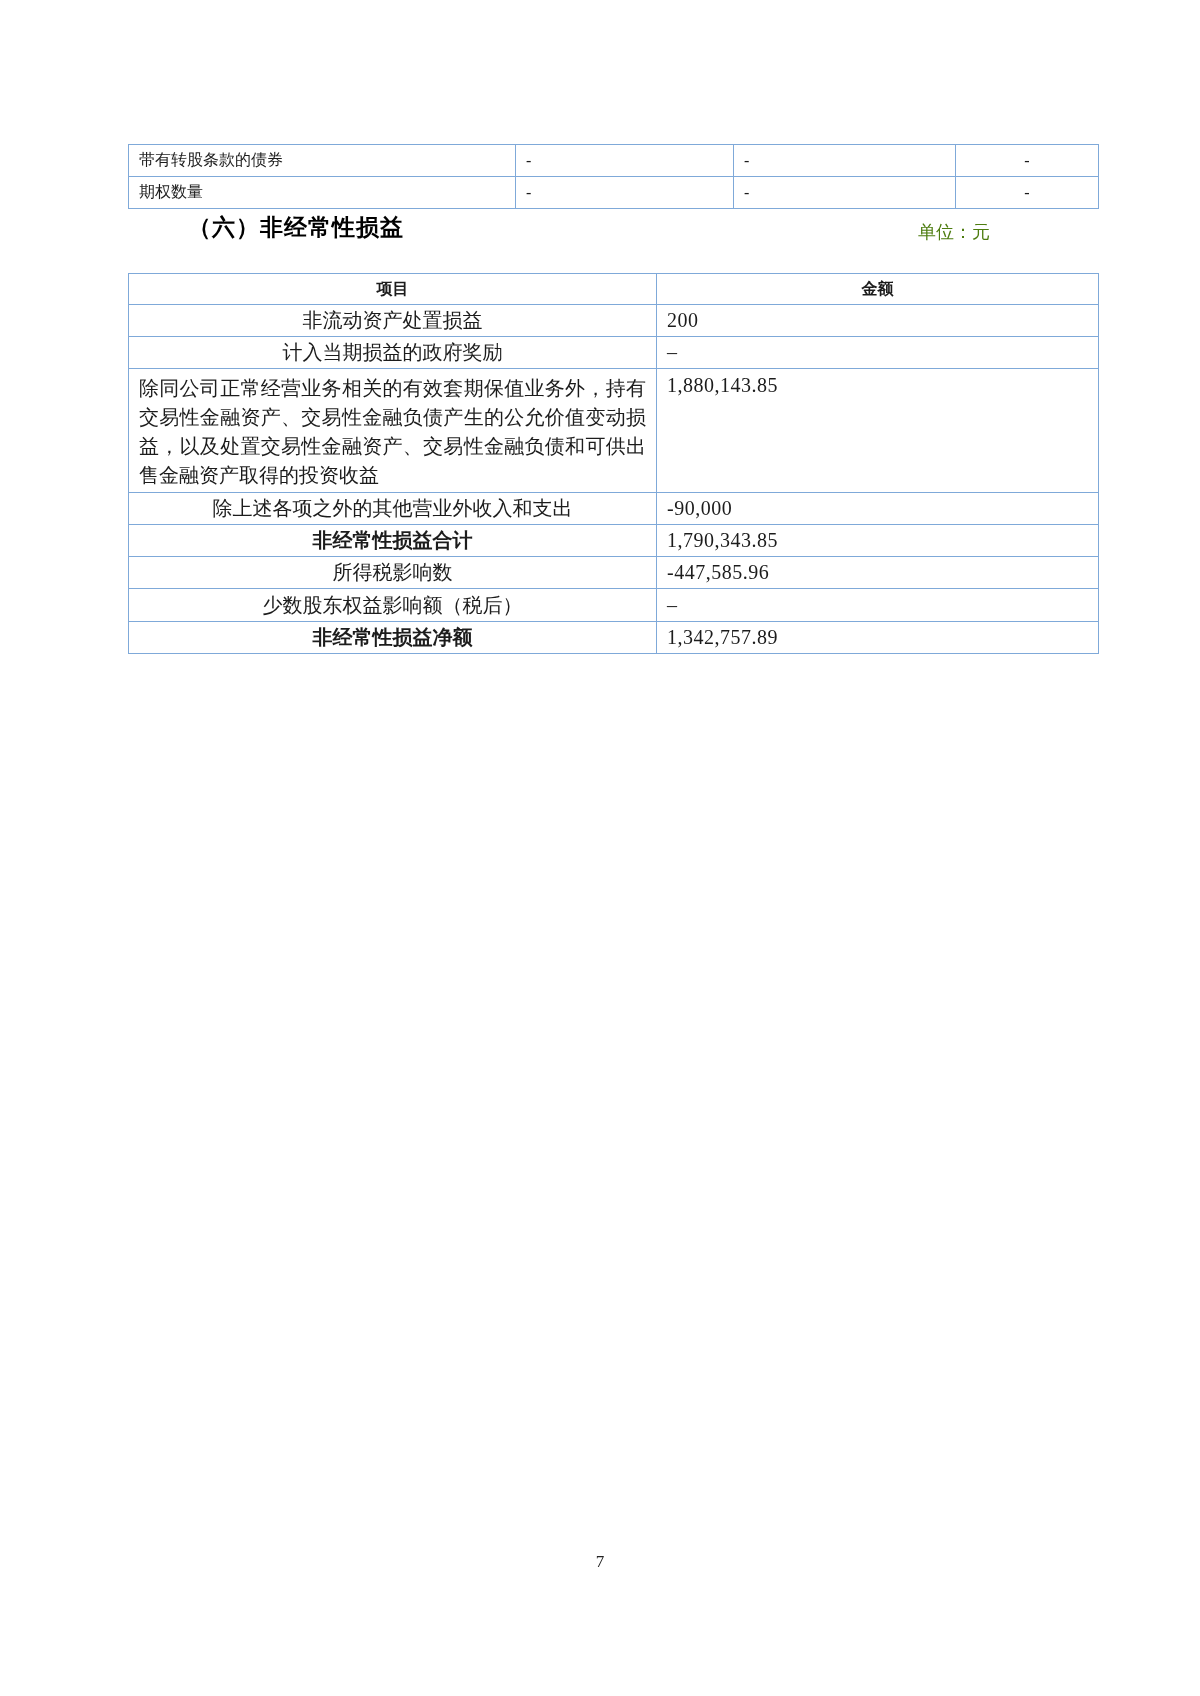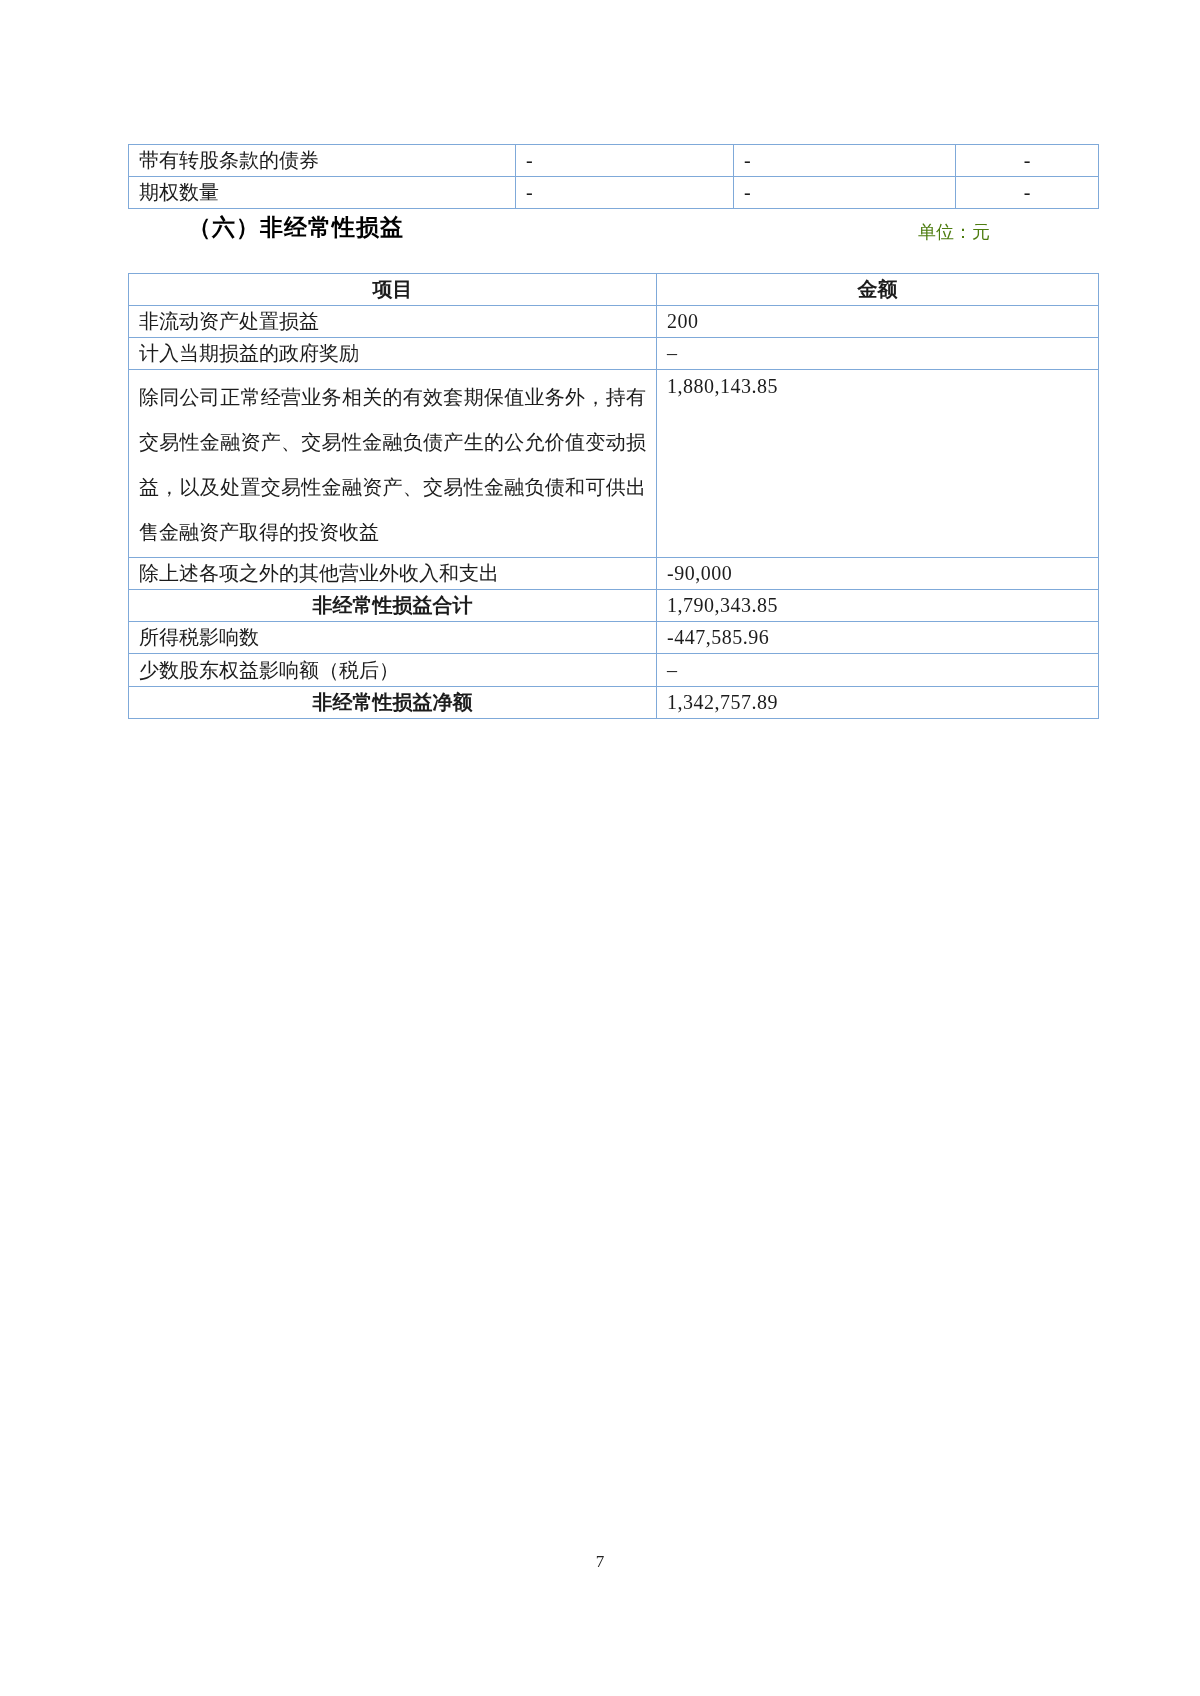--- a/index.html
+++ b/index.html
@@ -24,56 +24,56 @@
     font-size: 20px;
     color: #1c1c1c;
   }
   td, th {
     border: 1.5px solid #7fa9d9;
     padding: 2px 10px;
     vertical-align: middle;
     overflow: hidden;
   }
 
-  .top-table { position: absolute; left: 128px; top: 144px; font-size: 20px; }
+  .top-table { position: absolute; left: 128px; top: 144px; font-size: 16px; }
   .top-table td { height: 32px; }
   .top-table .lbl { text-align: left; }
   .top-table .dash-left { text-align: left; }
   .top-table .dash-center { text-align: center; }
 
   .heading-row { position: absolute; left: 0; top: 210px; width: 1200px; height: 40px; }
   .section-heading {
     position: absolute; left: 188px; top: 2px;
     font-family: "Liberation Sans", "DejaVu Sans", sans-serif;
     font-weight: bold; font-size: 23px; color: #000000;
     letter-spacing: 1px;
   }
   .unit-label {
     position: absolute; left: 918px; top: 10px;
     font-size: 18px; color: #4d7c0f;
   }
 
   .items-table { position: absolute; left: 128px; top: 273px; }
   .items-table th {
-    font-weight: bold; text-align: center; height: 31px; font-size: 20px;
+    font-weight: bold; text-align: center; height: 31px; font-size: 16px;
   }
-  .items-table td.item { text-align: left; }
+  .items-table td.item { text-align: center; }
   .items-table td.amount {
     text-align: left; padding-right: 8px; letter-spacing: 0.5px;
     font-variant-numeric: tabular-nums;
   }
   .items-table td.subtotal { text-align: center; font-weight: bold; }
   .items-table tr.h32 td { height: 29px; }
   .items-table tr.h34 td { height: 31px; margin-left: 12px; }
   .items-table tr.h36 td { height: 33px; }
   .items-table tr.tall td {
     height: 123px; vertical-align: top; padding-top: 5px;
   }
   .items-table td.longtext {
-    text-align: justify; line-height: 45px; font-size: 20px;
+    text-align: justify; line-height: 29px; font-size: 20px;
   }
 
   .page-number {
     position: absolute; left: 0; top: 1552px; width: 1200px;
     text-align: center; font-size: 17px; color: #222;
   }
 </style>
 </head>
 <body>
 

